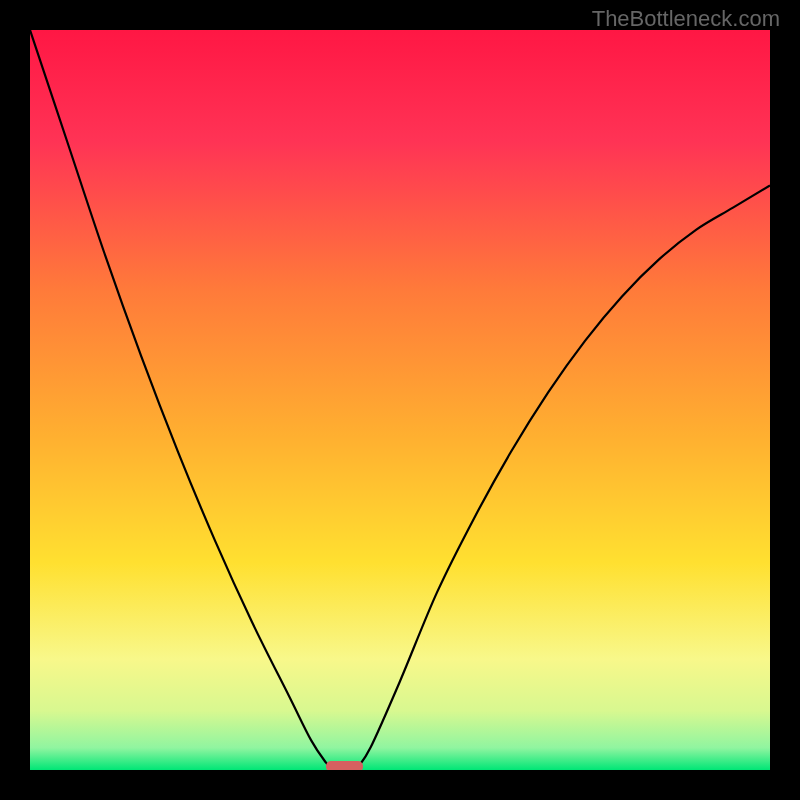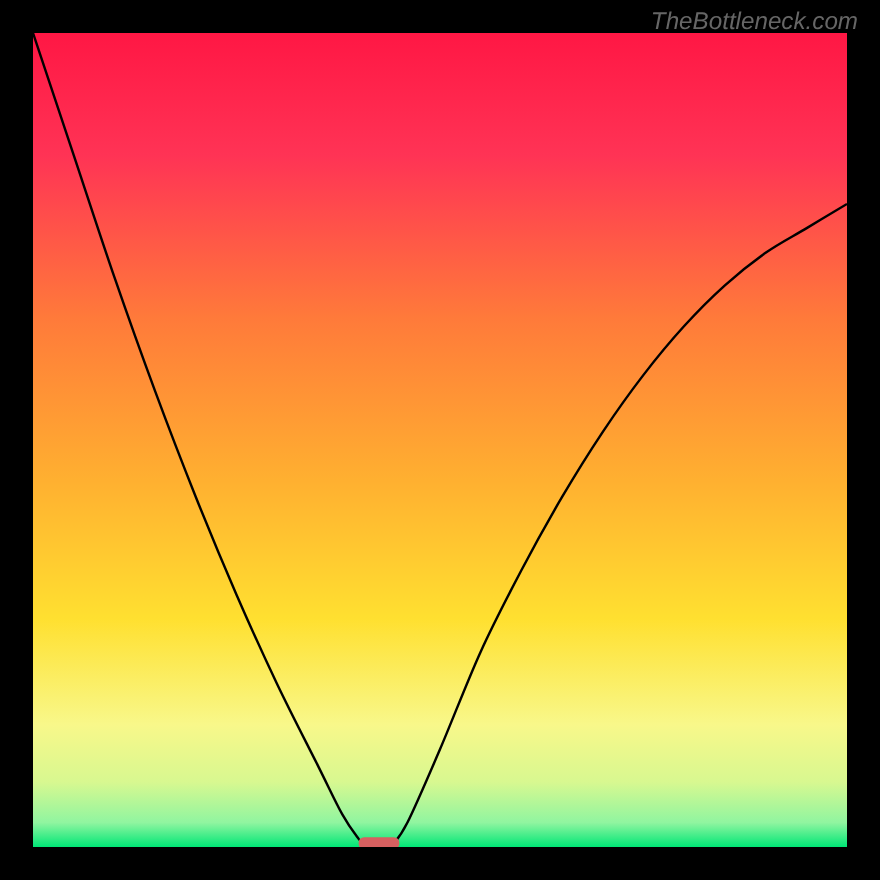--- a/index.html
+++ b/index.html
@@ -11,21 +11,20 @@
     position: relative;
     font-family: Arial, sans-serif;
   }
   .watermark {
     position: absolute;
     top: 6px;
     right: 20px;
     color: #666;
     font-size: 22px;
     z-index: 10;
-    font-style: italic;
   }
   .chart-area {
     position: absolute;
     left: 30px;
     top: 30px;
     width: 740px;
     height: 740px;
     overflow: hidden;
   }
   svg {

